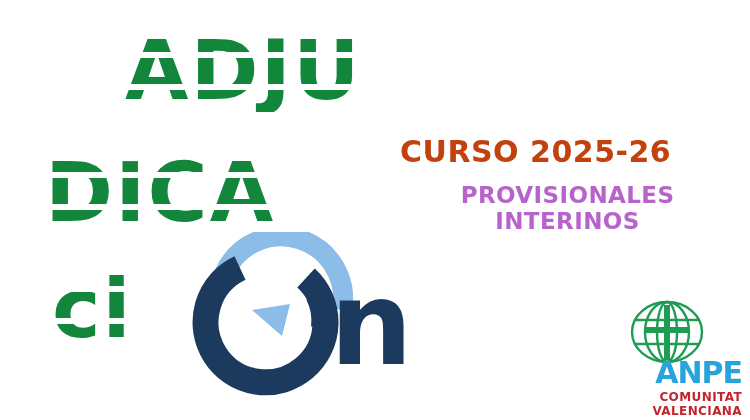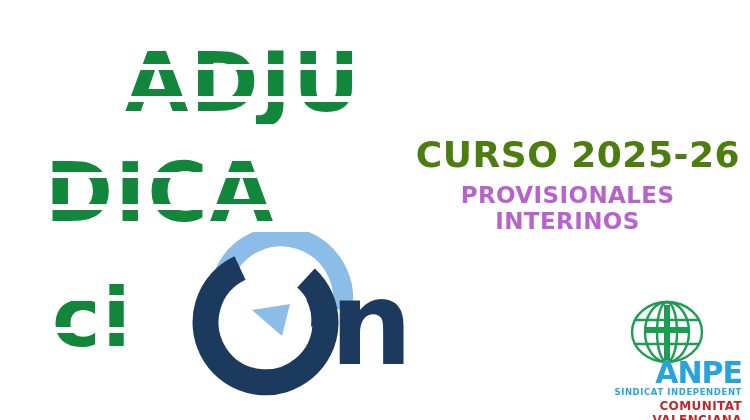--- a/index.html
+++ b/index.html
@@ -35,35 +35,35 @@
         to bottom,
         #000 0px, #000 26px,
         transparent 26px, transparent 32px);
     mask-image: repeating-linear-gradient(
         to bottom,
         #000 0px, #000 26px,
         transparent 26px, transparent 32px);
   }
   #line-adju {
     left: 125px;
-    top: 42px;
+    top: 30px;
     font-size: 82px;
     -webkit-mask-position: 0 -4px;
     mask-position: 0 -4px;
   }
   #line-dica {
     left: 45px;
     top: 152px;
     font-size: 82px;
     -webkit-mask-position: 0 -6px;
     mask-position: 0 -6px;
   }
   #line-ci {
     left: 52px;
-    top: 277px;
+    top: 268px;
     font-size: 82px;
     -webkit-mask-position: 0 -8px;
     mask-position: 0 -8px;
   }
 
   
   .navy-n {
     position: absolute;
     left: 330px;
     top: 266px;
@@ -82,26 +82,26 @@
     width: 175px;
     height: 175px;
   }
 
   
   #curso-line {
     position: absolute;
     left: 400px;
     top: 134px;
     width: 340px;
-    text-align: right;
-    font-family: "DejaVu Sans", sans-serif;
-    font-weight: 700;
-    font-size: 36px;
+    text-align: left;
+    font-family: "DejaVu Sans", sans-serif;
+    font-weight: 700;
+    font-size: 30px;
     letter-spacing: 0.5px;
-    color: #4d7c0f;
+    color: #c2410c;
     white-space: nowrap;
   }
   #subject-block {
     position: absolute;
     left: 390px;
     top: 182px;
     width: 355px;
     text-align: center;
   }
   .subject-line {
@@ -194,17 +194,16 @@
         <ellipse cx="39" cy="34" rx="10" ry="30"></ellipse>
         <path d="M 6 22 H 72"></path>
         <path d="M 6 46 H 72"></path>
       </g>
       <g fill="none" stroke="#1d9c53" stroke-width="6" stroke-linecap="butt">
         <path d="M 39 7 V 62"></path>
         <path d="M 18 32 H 60"></path>
       </g>
     </svg>
     <div id="anpe-word">ANPE</div>
-    <div id="anpe-sub1">SINDICAT INDEPENDENT</div>
     <div id="anpe-sub2">COMUNITAT VALENCIANA</div>
   </div>
 
 </div>
 
 </body></html>

